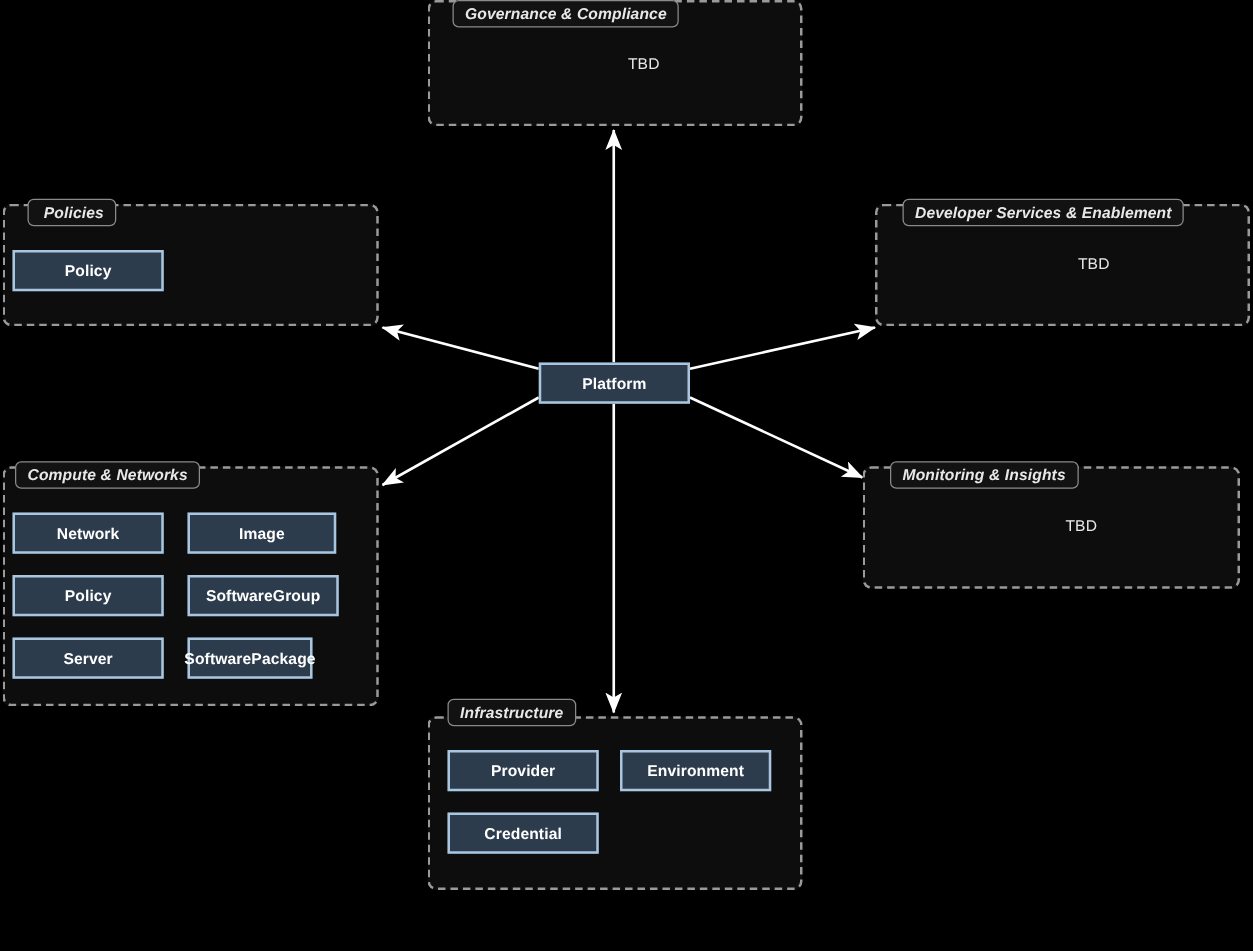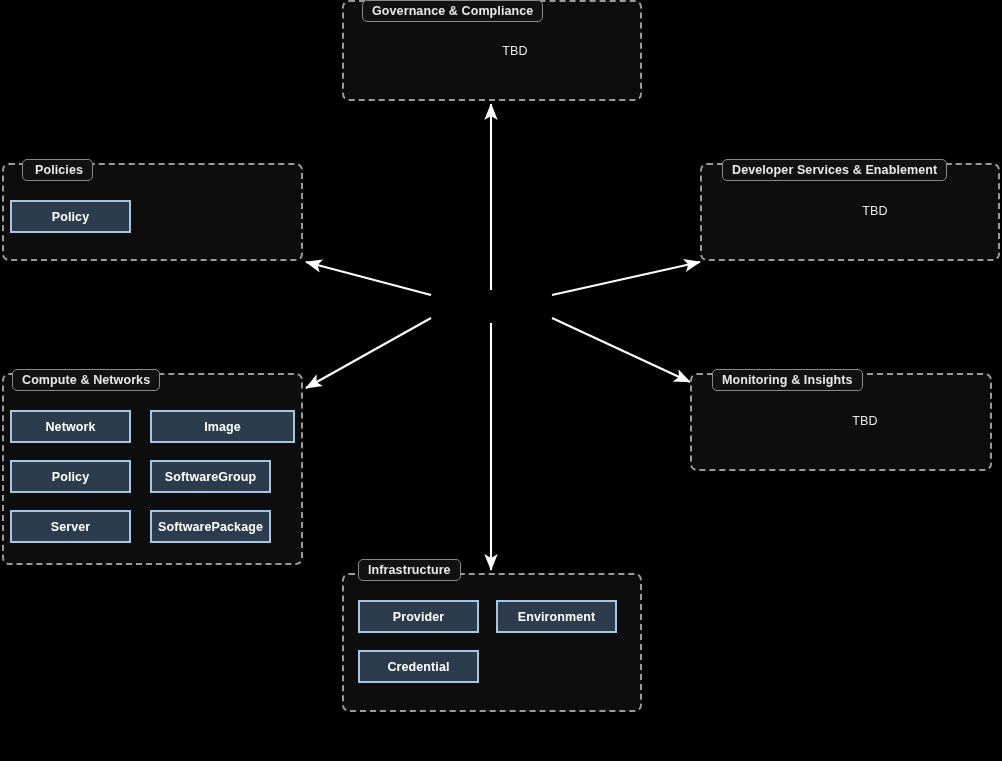--- a/index.html
+++ b/index.html
@@ -51,20 +51,21 @@
     padding: 0 9px;
     height: 22px;
     border: 1px solid #8a8a8a;
     border-radius: 5px;
     background: #121212;
     color: #e8e8e8;
     font-size: 12.5px;
     font-weight: bold;
     white-space: nowrap;
     letter-spacing: 0.1px;
+    font-style: italic;
   }
 
   .cluster-body-text {
     position: absolute;
     color: #e8e8e8;
     font-size: 12.5px;
     font-weight: normal;
     white-space: nowrap;
     transform: translateX(-50%);
     letter-spacing: 0.1px;
@@ -119,29 +120,30 @@
       <div class="cluster-body-text" style="left: 491px; top: 44px;">TBD</div>
       <div class="cluster" style="left: 2px; top: 163px; width: 301px; height: 98px;"></div>
       <div class="cluster-label" style="left: 22px; top: 159px; padding-left: 12px;">Policies</div>
       <div class="node" style="left: 10px; top: 200px; width: 121px; height: 33px;">Policy</div>
       <div class="cluster" style="left: 700px; top: 163px; width: 300px; height: 98px;"></div>
       <div class="cluster-label" style="left: 722px; top: 159px;">Developer Services &amp; Enablement</div>
       <div class="cluster-body-text" style="left: 851px; top: 204px;">TBD</div>
       <div class="cluster" style="left: 2px; top: 373px; width: 301px; height: 192px;"></div>
       <div class="cluster-label" style="left: 12px; top: 369px;">Compute &amp; Networks</div>
       <div class="node" style="left: 10px; top: 410px; width: 121px; height: 33px;">Network</div>
-      <div class="node" style="left: 150px; top: 410px; width: 145px; height: 33px;">Image</div>
+      <div class="node" style="left: 150px; top: 410px; width: 119px; height: 33px;">Image</div>
       <div class="node" style="left: 10px; top: 460px; width: 121px; height: 33px;">Policy</div>
       <div class="node" style="left: 150px; top: 460px; width: 121px; height: 33px;">SoftwareGroup</div>
       <div class="node" style="left: 10px; top: 510px; width: 121px; height: 33px;">Server</div>
-      <div class="node" style="left: 150px; top: 510px; width: 121px; height: 33px;">SoftwarePackage</div>
+      <div class="node" style="left: 150px; top: 510px; width: 100px; height: 33px;">SoftwarePackage</div>
       <div class="cluster" style="left: 690px; top: 373px; width: 302px; height: 98px;"></div>
       <div class="cluster-label" style="left: 712px; top: 369px;">Monitoring &amp; Insights</div>
       <div class="cluster-body-text" style="left: 841px; top: 414px;">TBD</div>
       <div class="cluster" style="left: 342px; top: 573px; width: 300px; height: 139px;"></div>
       <div class="cluster-label" style="left: 358px; top: 559px;">Infrastructure</div>
       <div class="node" style="left: 358px; top: 600px; width: 121px; height: 33px;">Provider</div>
       <div class="node" style="left: 496px; top: 600px; width: 121px; height: 33px;">Environment</div>
       <div class="node" style="left: 358px; top: 650px; width: 121px; height: 33px;">Credential</div>
     </div>
 
+  <div id="platform-node" class="node platform" style="left: 431px; top: 290px; width: 121px; height: 33px;">Platform</div>
 
 </div>
 
 </body></html>

